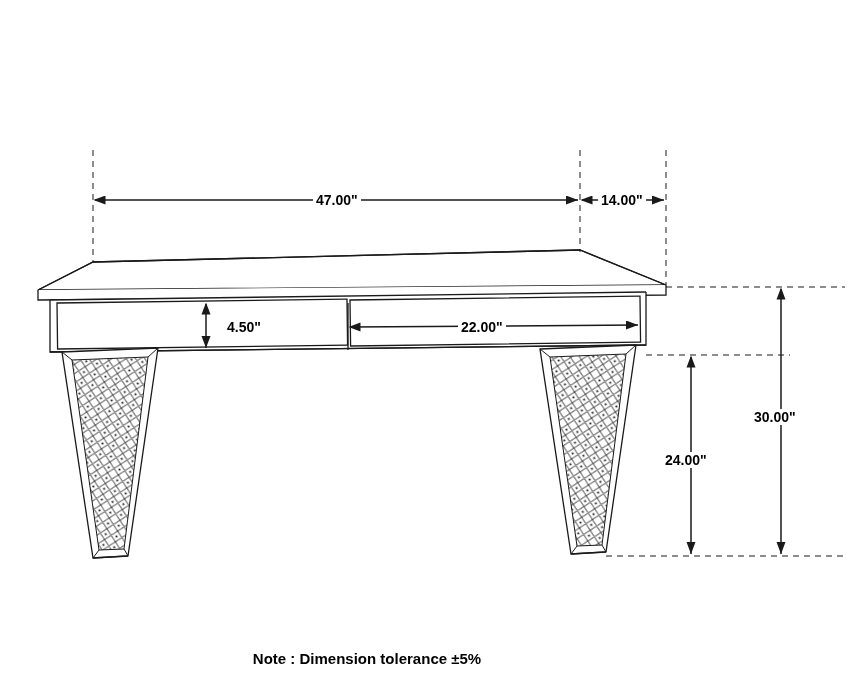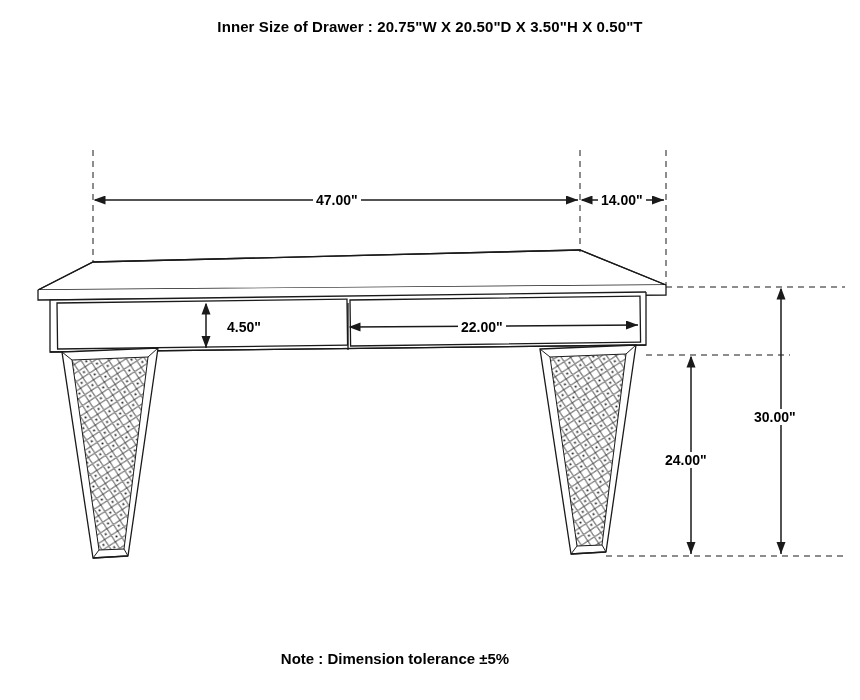--- a/index.html
+++ b/index.html
@@ -31,42 +31,40 @@
     letter-spacing: 0.1px;
   }
   .note {
     position: absolute;
     top: 650px;
     left: 0;
     width: 734px;
     text-align: center;
     font-size: 15px;
     font-weight: bold;
-    margin-left: 28px;
   }
   svg#drawing {
     position: absolute;
     top: 0;
     left: 0;
   }
   .dimlabel {
     position: absolute;
     font-size: 14px;
     font-weight: bold;
     background: #ffffff;
     padding: 0 3px;
     white-space: nowrap;
   }
 </style>
 </head>
 <body>
 
 <div id="stage">
 
-  <div class="title">Inner Size of Drawer : 20.75"W X 20.50"D X 3.50"H X 0.50"T</div>
 
   <svg id="drawing" width="860" height="700" viewBox="0 0 860 700">
     <defs>
       <marker id="arrowEnd" markerWidth="9" markerHeight="9" refX="8" refY="3" orient="auto" markerUnits="strokeWidth">
         <path d="M0,0 L8,3 L0,6 z" fill="#1a1a1a"></path>
       </marker>
       <marker id="arrowStart" markerWidth="9" markerHeight="9" refX="1" refY="3" orient="auto" markerUnits="strokeWidth">
         <path d="M8,0 L0,3 L8,6 z" fill="#1a1a1a"></path>
       </marker>
       <pattern id="lattice" width="11" height="11" patternUnits="userSpaceOnUse" patternTransform="rotate(12)">

